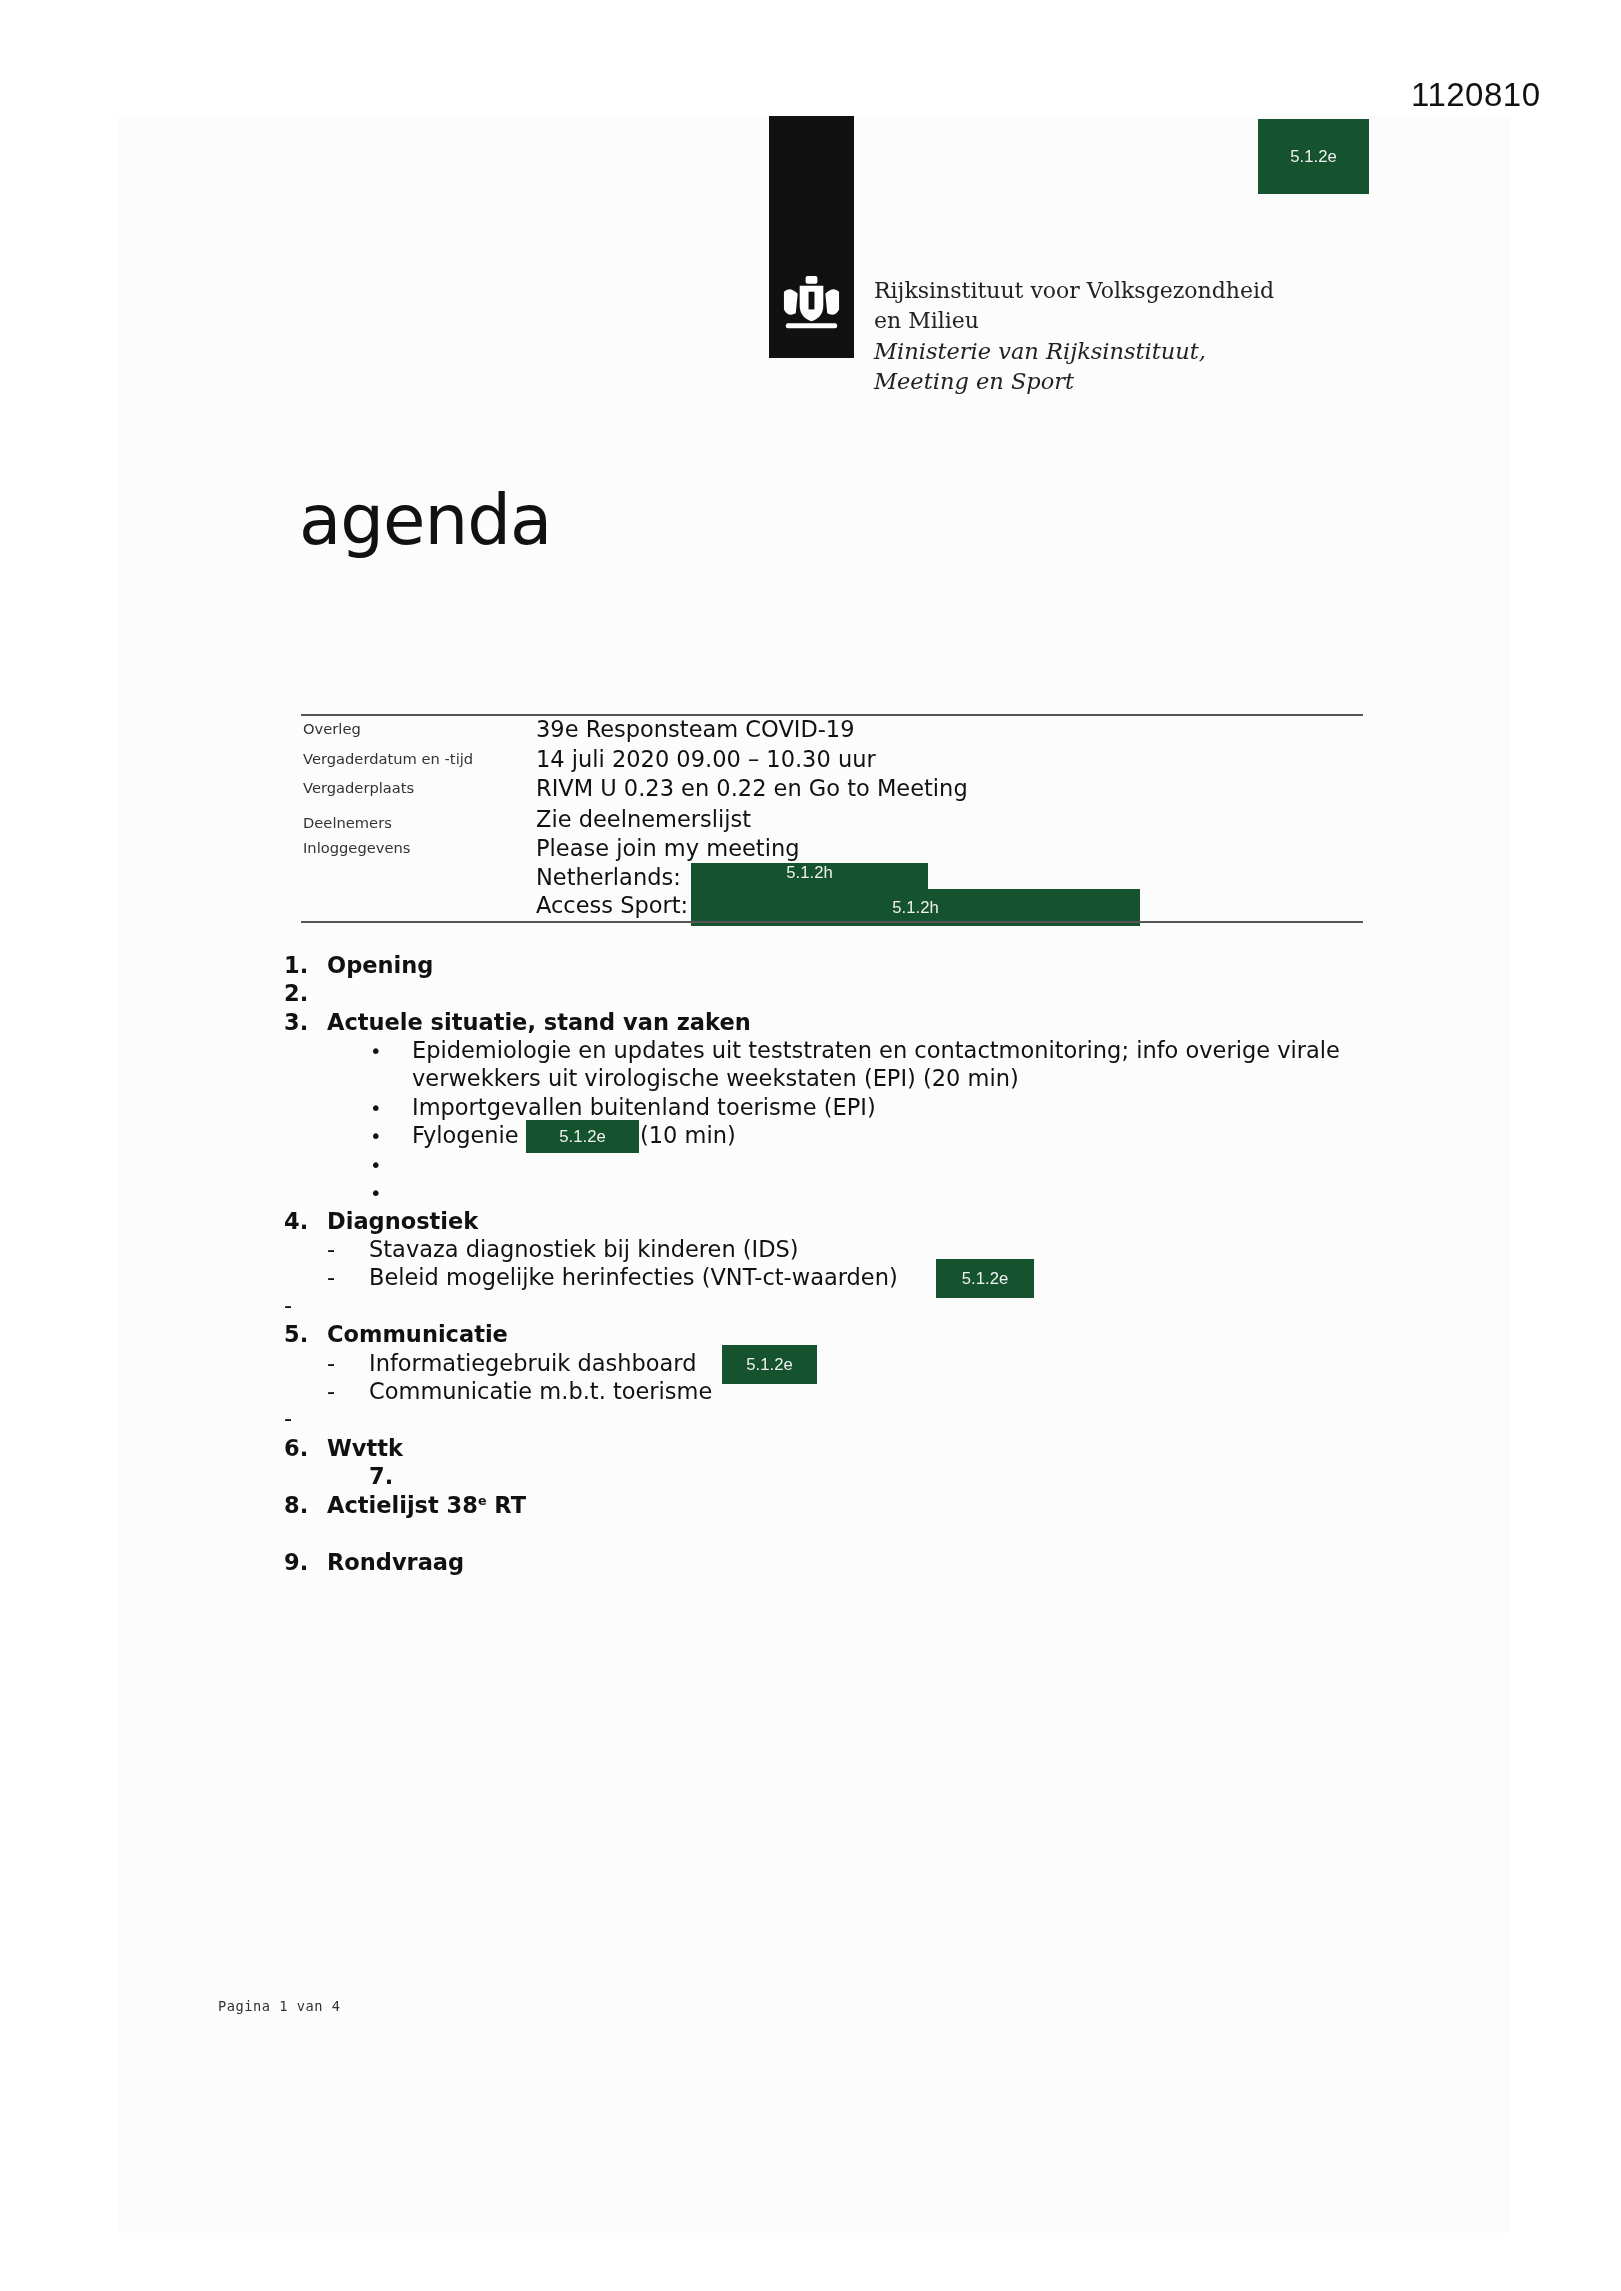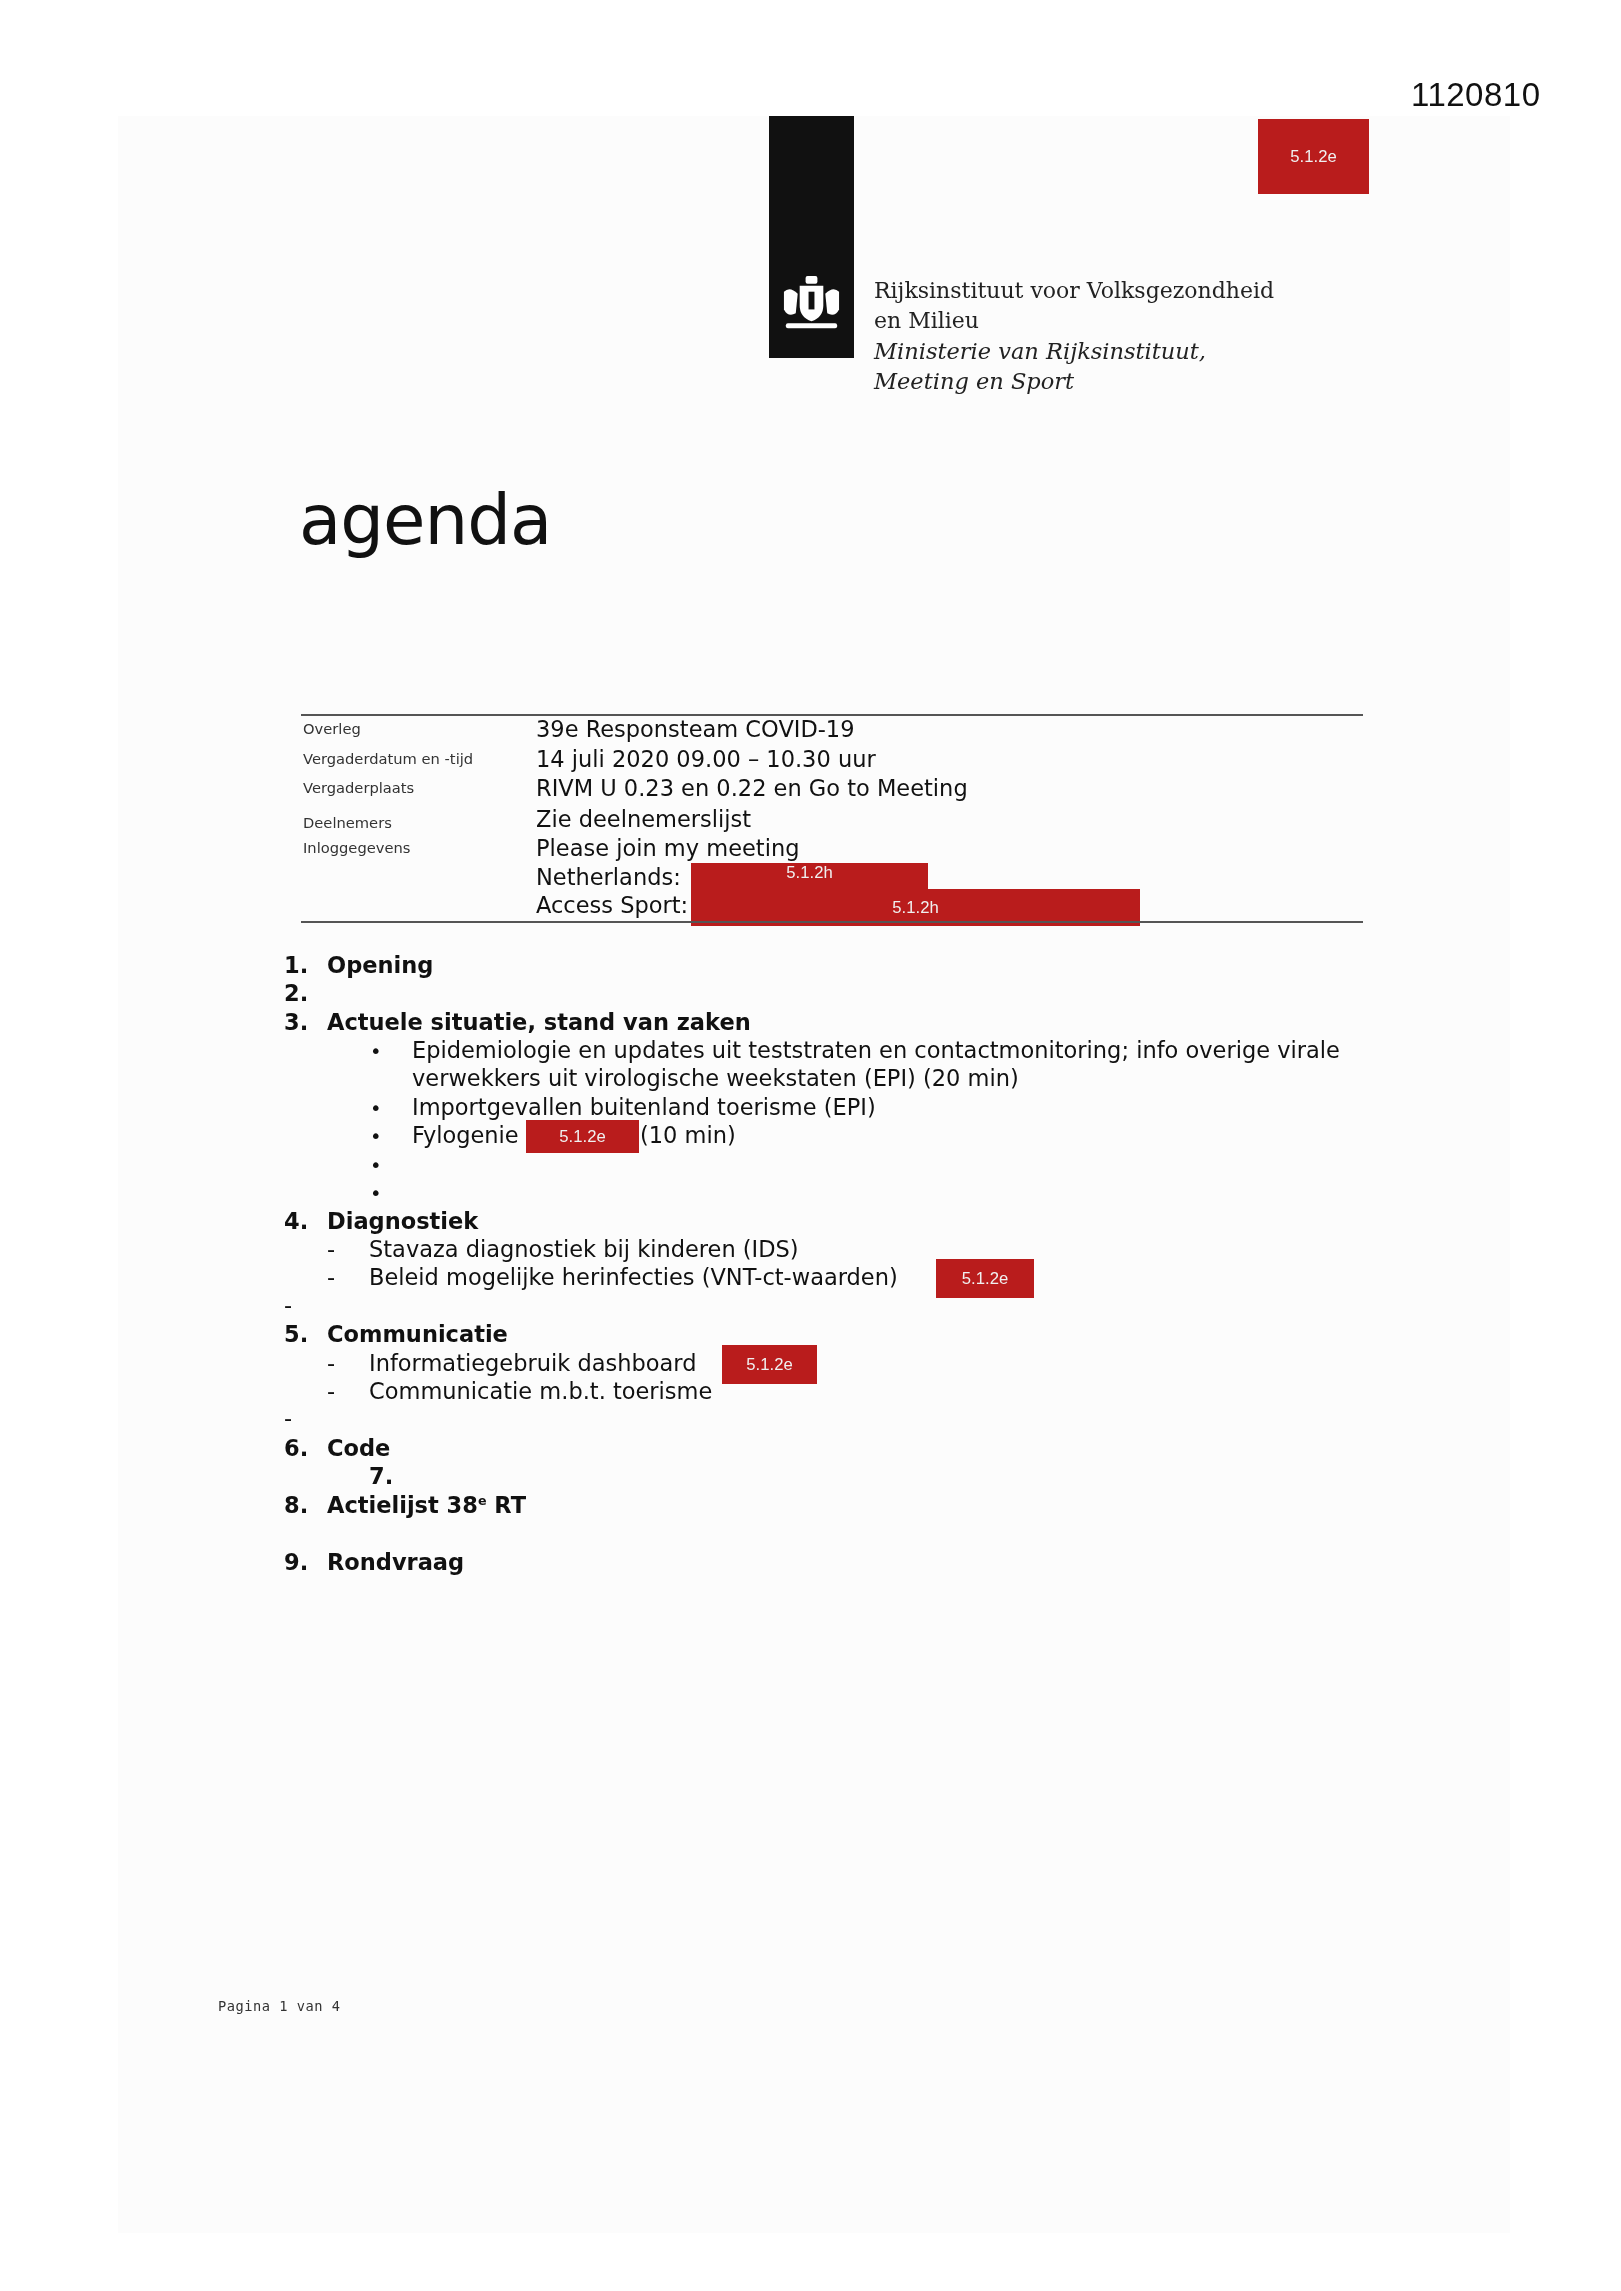--- a/index.html
+++ b/index.html
@@ -11,21 +11,21 @@
     .page-area {
       position: absolute; left: 118px; top: 116px; width: 1392px; height: 2117px;
       background: #fcfcfc;
     }
     .doc-id {
       position: absolute; left: 1411px; top: 76px;
       font-family: "Liberation Sans", sans-serif; font-size: 33px; color: #111;
       letter-spacing: 0.5px;
     }
     .redact {
-      position: absolute; background: #b91c1c; color: #f0f0f0;
+      position: absolute; background: #14532d; color: #f0f0f0;
       font-family: "Liberation Sans", sans-serif; font-size: 16.7px;
       display: flex; align-items: center; justify-content: center;
     }
     .logo-bar {
       position: absolute; left: 769px; top: 116px; width: 85px; height: 242px;
       background: #111;
     }
     .logo-crest {
       position: absolute; left: 776px; top: 272px; width: 71px; height: 65px;
     }
@@ -163,21 +163,21 @@
 <div class="dash" style="left:327px;top:1350px;">-</div>
 <div class="item" style="left:369px;top:1350px;">Informatiegebruik dashboard</div>
 <div class="redact" style="left:722px;top:1345px;width:95px;height:39px;">5.1.2e</div>
 
 <div class="dash" style="left:327px;top:1378px;">-</div>
 <div class="item" style="left:369px;top:1378px;">Communicatie m.b.t. toerisme</div>
 
 <div class="dash" style="left:284px;top:1405px;">-</div>
 
 <div class="num" style="left:284px;top:1435px;">6.</div>
-<div class="heading" style="left:327px;top:1435px;">Code</div>
+<div class="heading" style="left:327px;top:1435px;">Wvttk</div>
 
 <div class="num" style="left:369px;top:1463px;">7.</div>
 
 <div class="num" style="left:284px;top:1492px;">8.</div>
 <div class="heading" style="left:327px;top:1492px;"><span>Actielijst 38</span><sup>e</sup><span> RT</span></div>
 
 <div class="num" style="left:284px;top:1549px;">9.</div>
 <div class="heading" style="left:327px;top:1549px;">Rondvraag</div>
 
 <div class="footer">Pagina 1 van 4</div>

